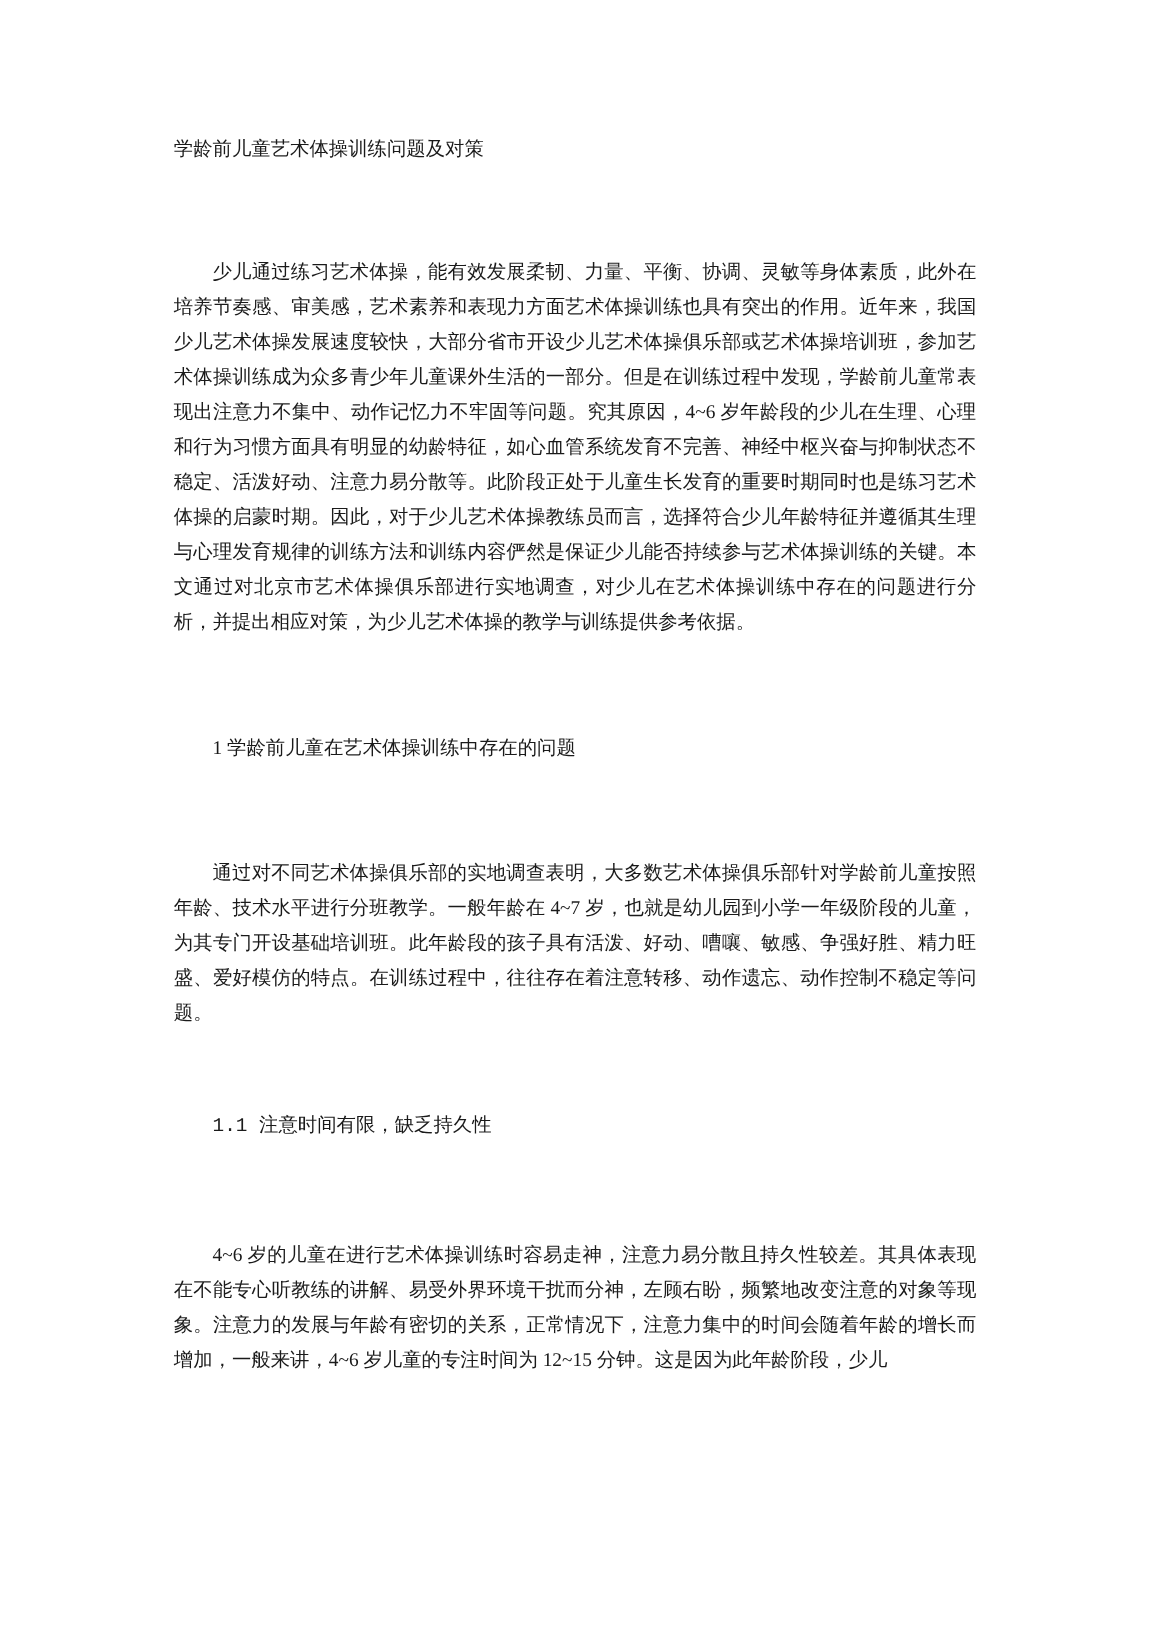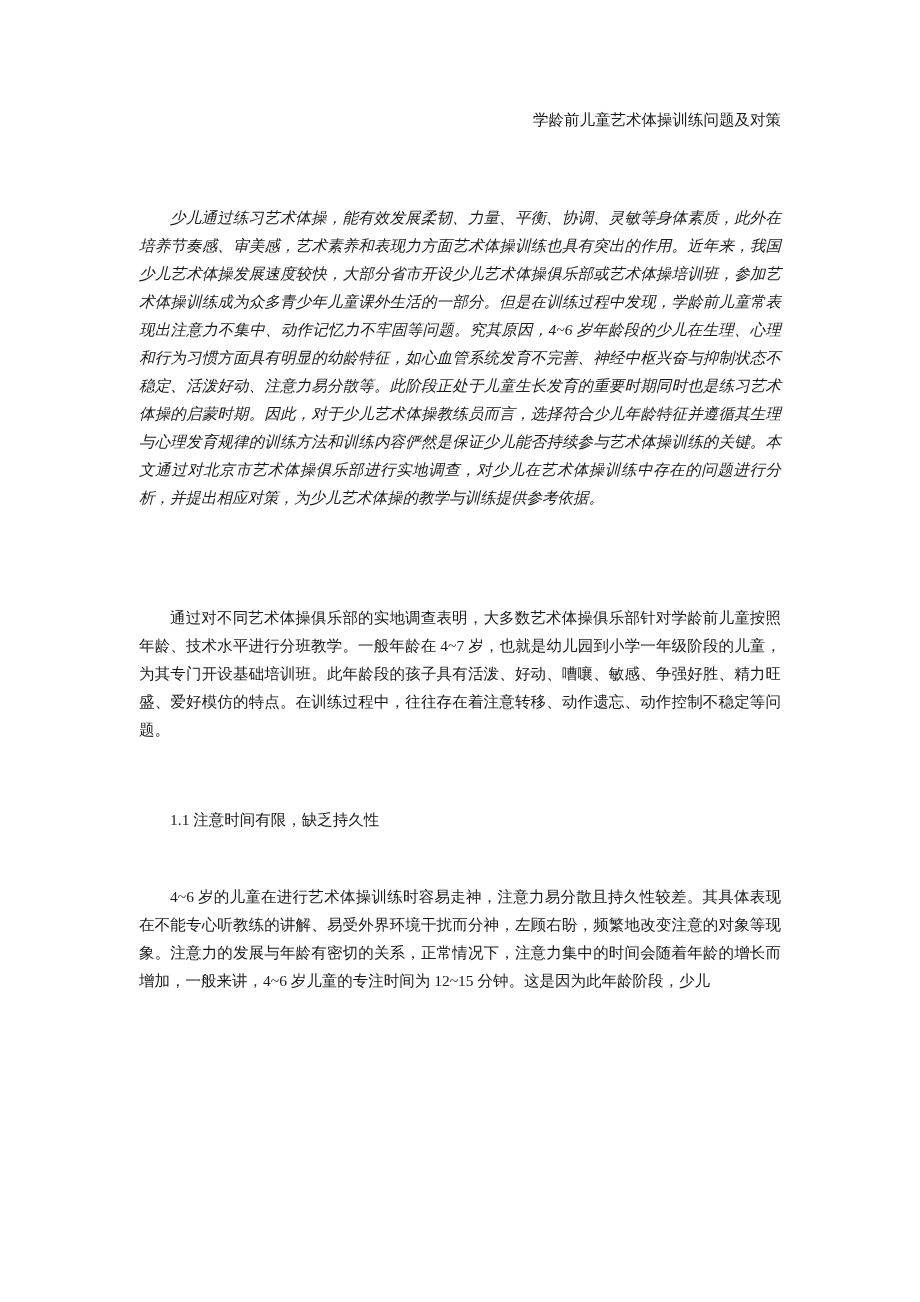--- a/index.html
+++ b/index.html
@@ -15,63 +15,64 @@
     background: #ffffff;
     box-sizing: border-box;
     padding: 106px 139px 0 139px;
     font-family: "Liberation Serif", "DejaVu Serif", serif;
     font-size: 15.5px;
     line-height: 28px;
     color: #1a1a1a;
     overflow: hidden;
   }
   .doc-title {
-    text-align: right;
+    text-align: left;
     margin: 0 0 70px 0;
     font-weight: normal;
     font-size: 15.5px;
   }
   .keywords {
     margin: 0 0 72px 0;
     text-indent: 2em;
   }
   .para {
     margin: 0 0 62px 0;
     text-align: justify;
     text-justify: inter-character;
     text-indent: 2em;
     word-break: break-all;
   }
   .para.wide-gap {
-    margin-bottom: 92px;
-    font-style: italic;
+    margin-bottom: 73px;
   }
   .heading {
     margin: 0 0 72px 0;
     text-indent: 2em;
     font-weight: normal;
     font-size: 15.5px;
   }
   .heading.sub {
-    margin-bottom: 49px;
+    margin-bottom: 76px;
+    font-family: Liberation Mono, monospace;
   }
   .para.last {
     margin-bottom: 0;
   }
 </style>
 </head>
 <body>
 
 <div class="page">
 
   <h1 class="doc-title">学龄前儿童艺术体操训练问题及对策</h1>
 
 
   <p class="para wide-gap">少儿通过练习艺术体操，能有效发展柔韧、力量、平衡、协调、灵敏等身体素质，此外在培养节奏感、审美感，艺术素养和表现力方面艺术体操训练也具有突出的作用。近年来，我国少儿艺术体操发展速度较快，大部分省市开设少儿艺术体操俱乐部或艺术体操培训班，参加艺术体操训练成为众多青少年儿童课外生活的一部分。但是在训练过程中发现，学龄前儿童常表现出注意力不集中、动作记忆力不牢固等问题。究其原因，4~6 岁年龄段的少儿在生理、心理和行为习惯方面具有明显的幼龄特征，如心血管系统发育不完善、神经中枢兴奋与抑制状态不稳定、活泼好动、注意力易分散等。此阶段正处于儿童生长发育的重要时期同时也是练习艺术体操的启蒙时期。因此，对于少儿艺术体操教练员而言，选择符合少儿年龄特征并遵循其生理与心理发育规律的训练方法和训练内容俨然是保证少儿能否持续参与艺术体操训练的关键。本文通过对北京市艺术体操俱乐部进行实地调查，对少儿在艺术体操训练中存在的问题进行分析，并提出相应对策，为少儿艺术体操的教学与训练提供参考依据。</p>
 
+  <h2 class="heading">1 学龄前儿童在艺术体操训练中存在的问题</h2>
 
   <p class="para">通过对不同艺术体操俱乐部的实地调查表明，大多数艺术体操俱乐部针对学龄前儿童按照年龄、技术水平进行分班教学。一般年龄在 4~7 岁，也就是幼儿园到小学一年级阶段的儿童，为其专门开设基础培训班。此年龄段的孩子具有活泼、好动、嘈嚷、敏感、争强好胜、精力旺盛、爱好模仿的特点。在训练过程中，往往存在着注意转移、动作遗忘、动作控制不稳定等问题。</p>
 
   <h3 class="heading sub">1.1 注意时间有限，缺乏持久性</h3>
 
   <p class="para last">4~6 岁的儿童在进行艺术体操训练时容易走神，注意力易分散且持久性较差。其具体表现在不能专心听教练的讲解、易受外界环境干扰而分神，左顾右盼，频繁地改变注意的对象等现象。注意力的发展与年龄有密切的关系，正常情况下，注意力集中的时间会随着年龄的增长而增加，一般来讲，4~6 岁儿童的专注时间为 12~15 分钟。这是因为此年龄阶段，少儿</p>
 
 </div>
 
 </body></html>

